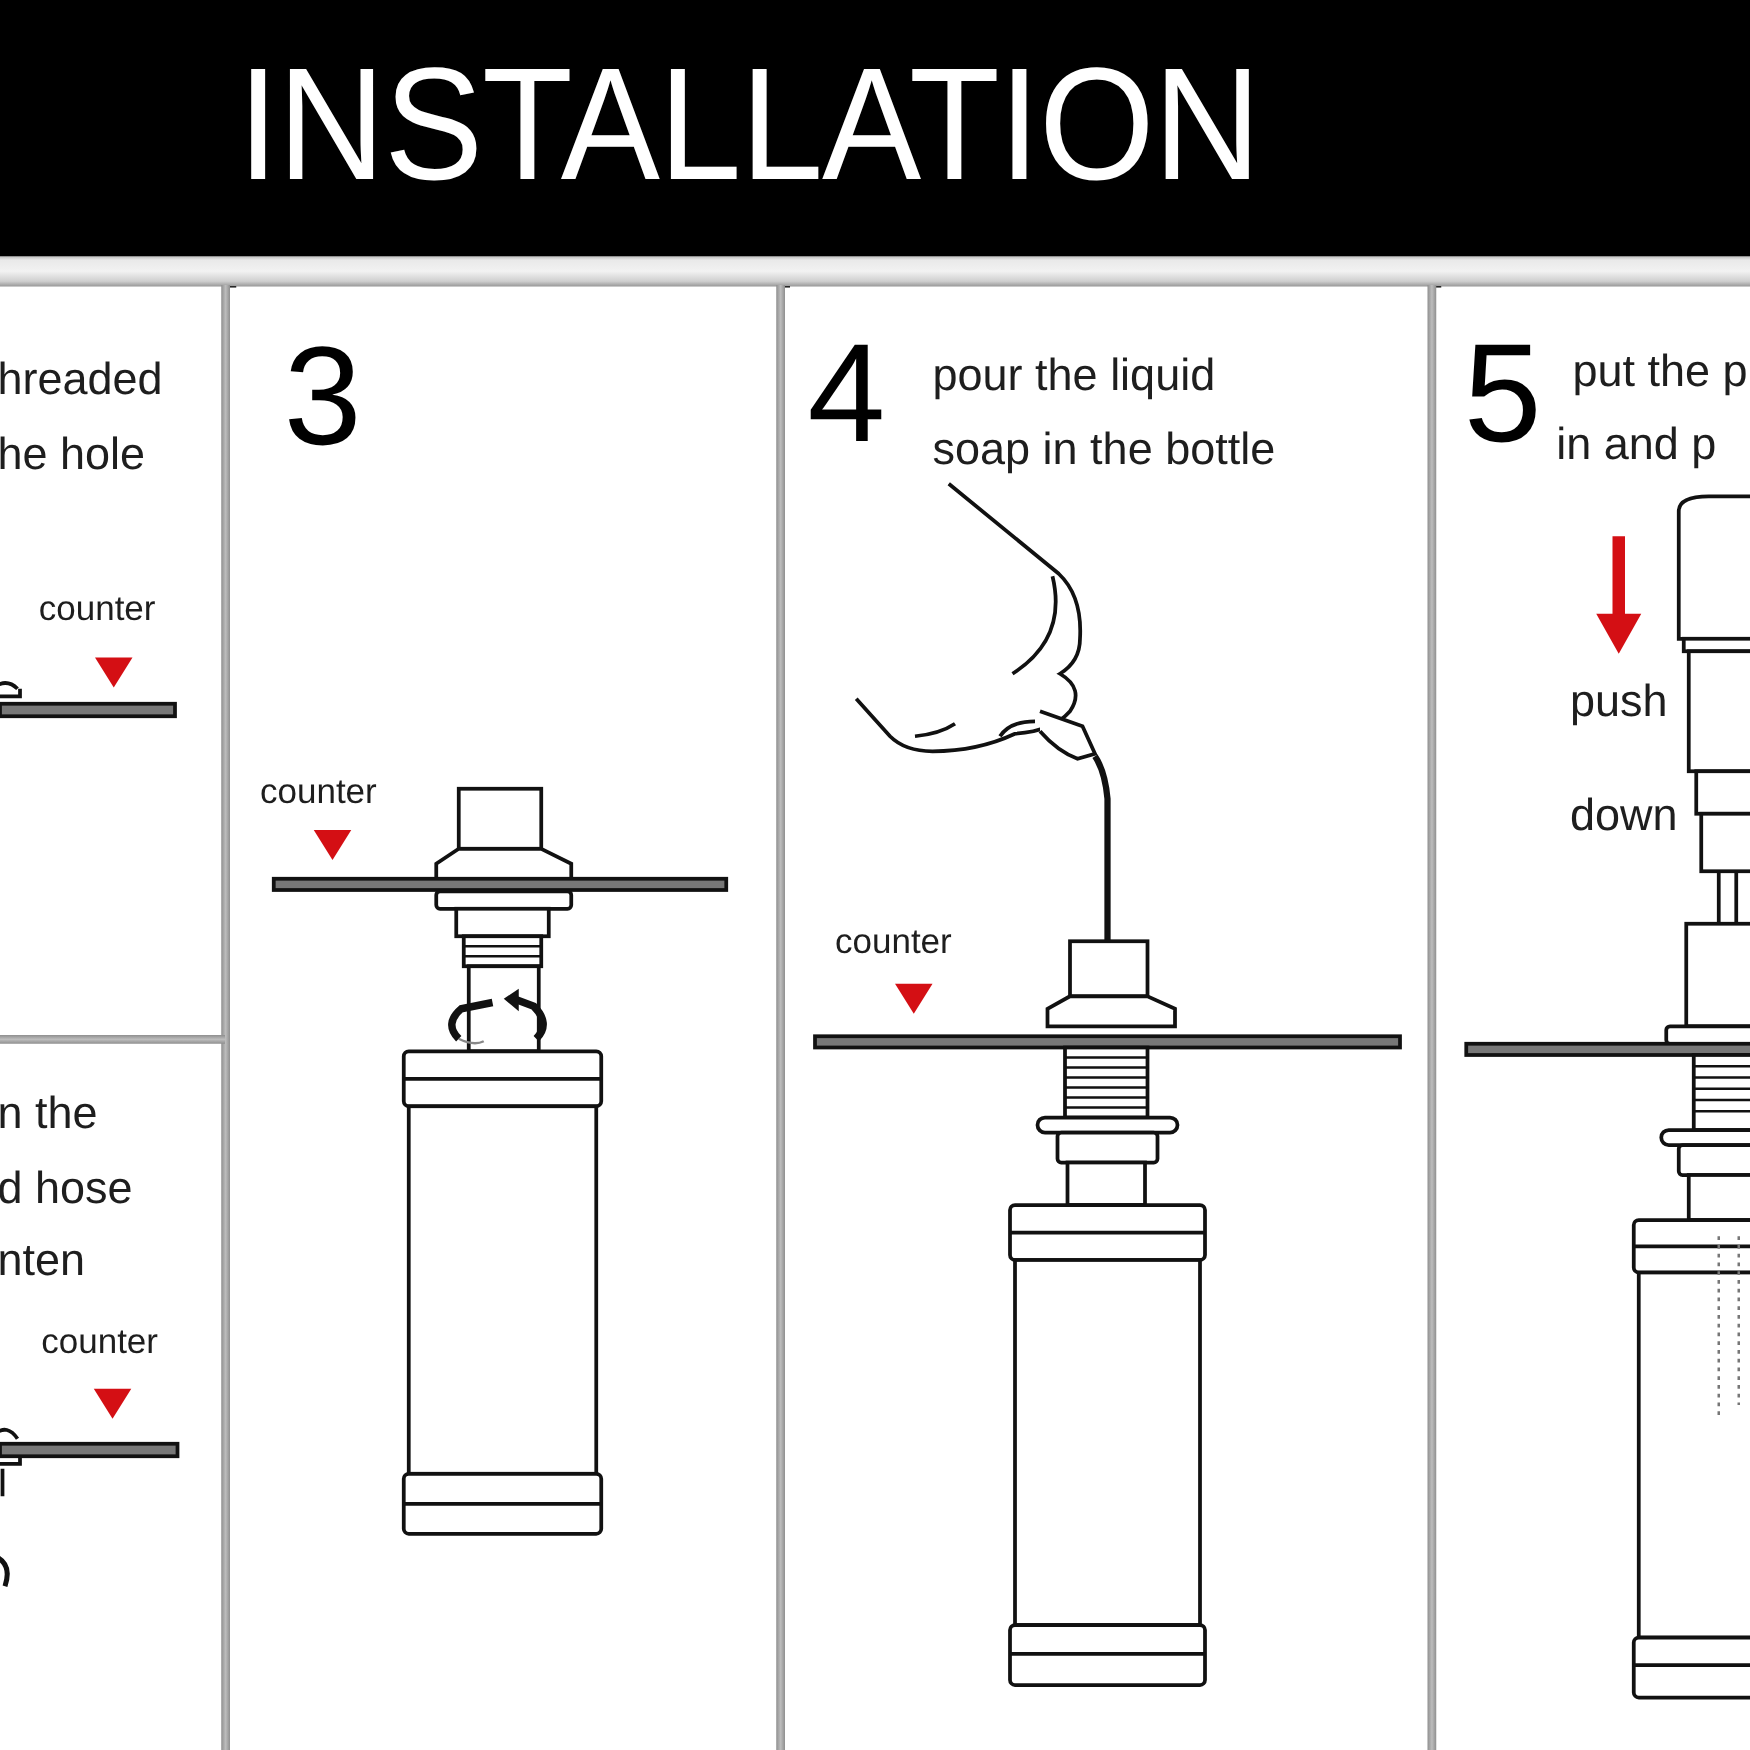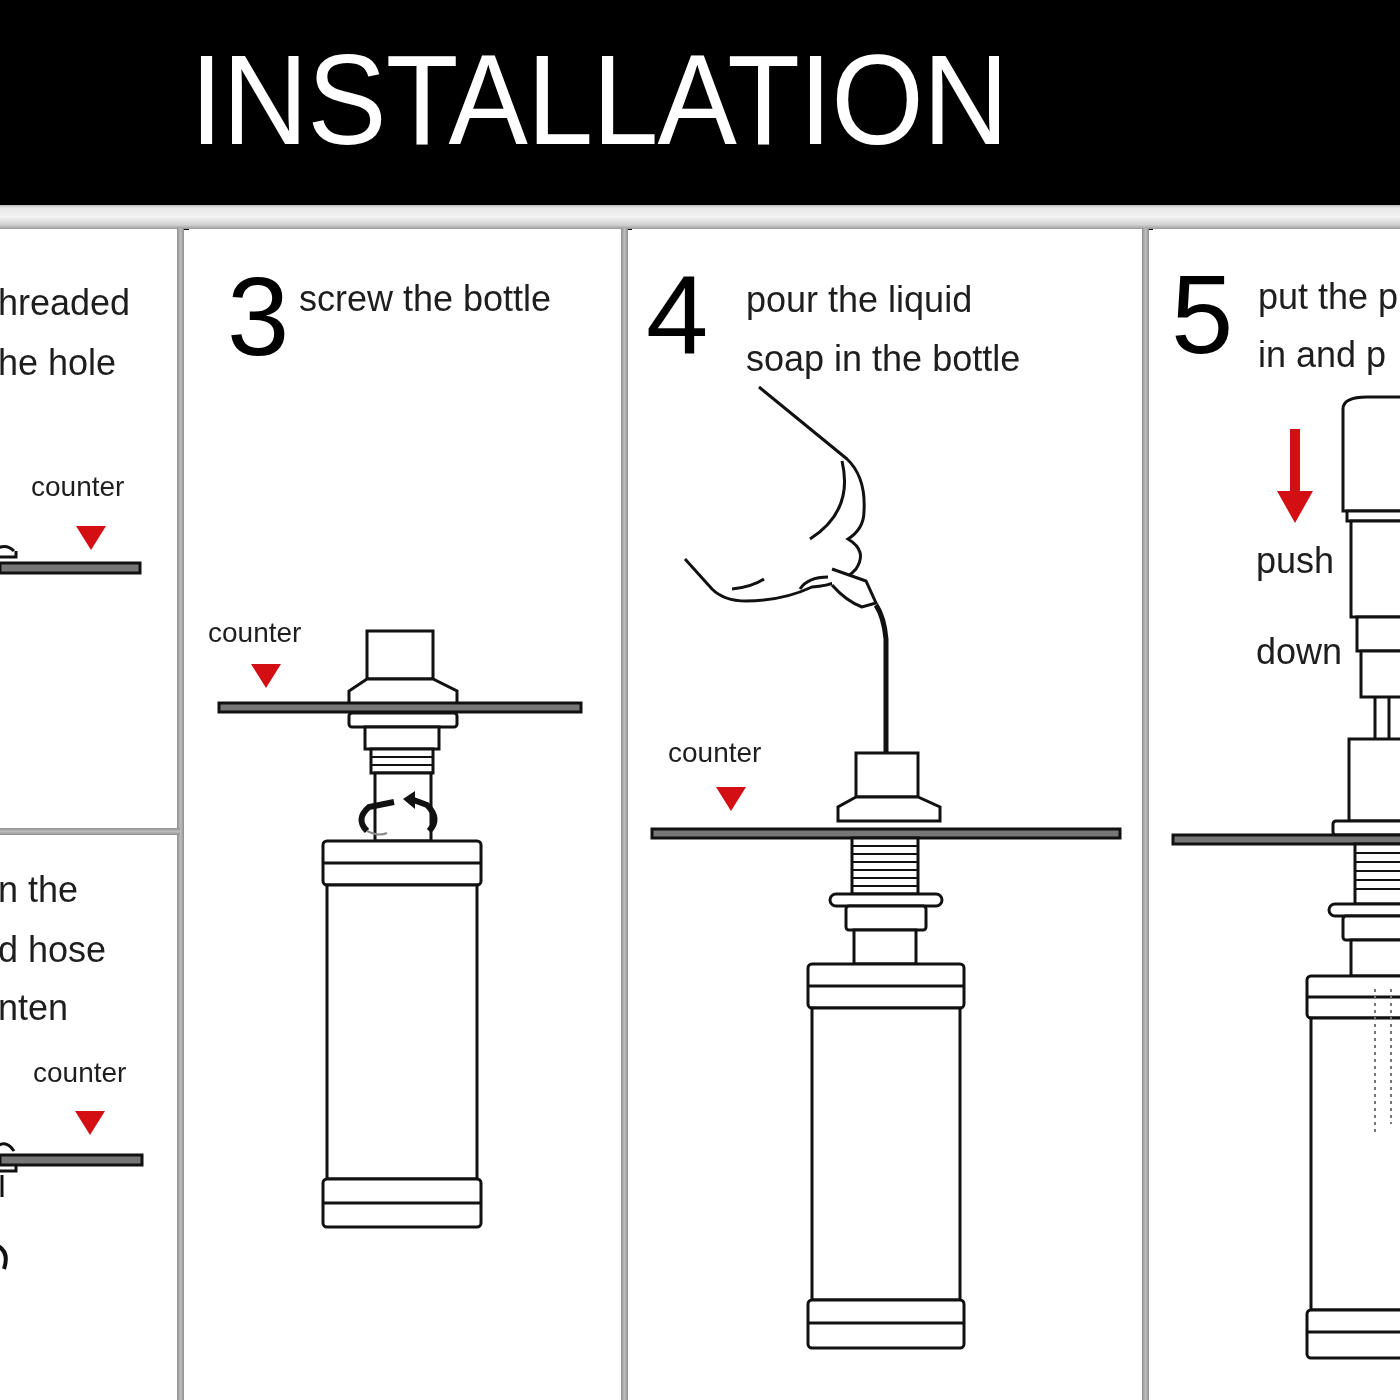--- a/index.html
+++ b/index.html
@@ -72,21 +72,20 @@
     <path d="M-4 22 Q6 14 14 26" fill="none" stroke="#111" stroke-width="3"></path>
     <rect x="0" y="30" width="142" height="10" fill="#777" stroke="#111" stroke-width="3"></rect>
     <path d="M-4 46 L16 46 L16 40" fill="none" stroke="#111" stroke-width="3"></path>
     <path d="M2 50 L2 72" stroke="#111" stroke-width="3"></path>
     <path d="M-4 120 Q10 126 4 144" fill="none" stroke="#111" stroke-width="4"></path>
   </svg>
 </div>
 
 <div class="panel" style="left:189px; width:436px;">
   <div class="stepnum" style="left:38px; top:32px;">3</div>
-  <div class="txt" style="left:110px; top:52px;">screw the bottle</div>
   <div class="counter" style="left:19px; top:386px;">counter</div>
   <div class="tri" style="left:62px; top:435px;"></div>
   <svg width="436" height="1000" style="left:0; top:0;">
 
     <rect x="178" y="402" width="66" height="48" fill="#fff" stroke="#111" stroke-width="3"></rect>
     <path d="M178 450 L160 462 L160 478 L268 478 L268 462 L244 450 Z" fill="#fff" stroke="#111" stroke-width="3"></path>
 
     <rect x="30" y="474" width="362" height="9" fill="#777" stroke="#111" stroke-width="3"></rect>
     <rect x="160" y="484" width="108" height="14" rx="3" fill="#fff" stroke="#111" stroke-width="3"></rect>
 
@@ -150,21 +149,21 @@
     <line x1="176" y1="757" x2="332" y2="757" stroke="#111" stroke-width="3"></line>
     <rect x="180" y="779" width="148" height="292" fill="#fff" stroke="#111" stroke-width="3"></rect>
     <rect x="176" y="1071" width="156" height="48" rx="4" fill="#fff" stroke="#111" stroke-width="3"></rect>
     <line x1="176" y1="1094" x2="332" y2="1094" stroke="#111" stroke-width="3"></line>
   </svg>
 </div>
 
 <div class="panel" style="left:1153px; width:247px;">
   <div class="stepnum" style="left:18px; top:30px;">5</div>
   <div class="txt" style="left:105px; top:50px;text-align:right;">put the p</div>
-  <div class="txt" style="left:105px; top:108px;">in and p</div>
+  <div class="txt" style="left:92px; top:108px;">in and p</div>
   <svg width="40" height="100" style="left:122px; top:200px;">
     <rect x="15" y="0" width="10" height="64" fill="#d40f14"></rect>
     <path d="M2 62 L38 62 L20 94 Z" fill="#d40f14"></path>
   </svg>
   <div class="txt" style="left:103px; top:314px;">push</div>
   <div class="txt" style="left:103px; top:373px;margin-top:32px;">down</div>
   <svg width="247" height="1171" style="left:0; top:0;">
 
     <path d="M190 180 Q190 168 214 168 L260 168 L260 282 L190 282 Z" fill="#fff" stroke="#111" stroke-width="3"></path>
     <rect x="194" y="282" width="70" height="10" fill="#fff" stroke="#111" stroke-width="3"></rect>

